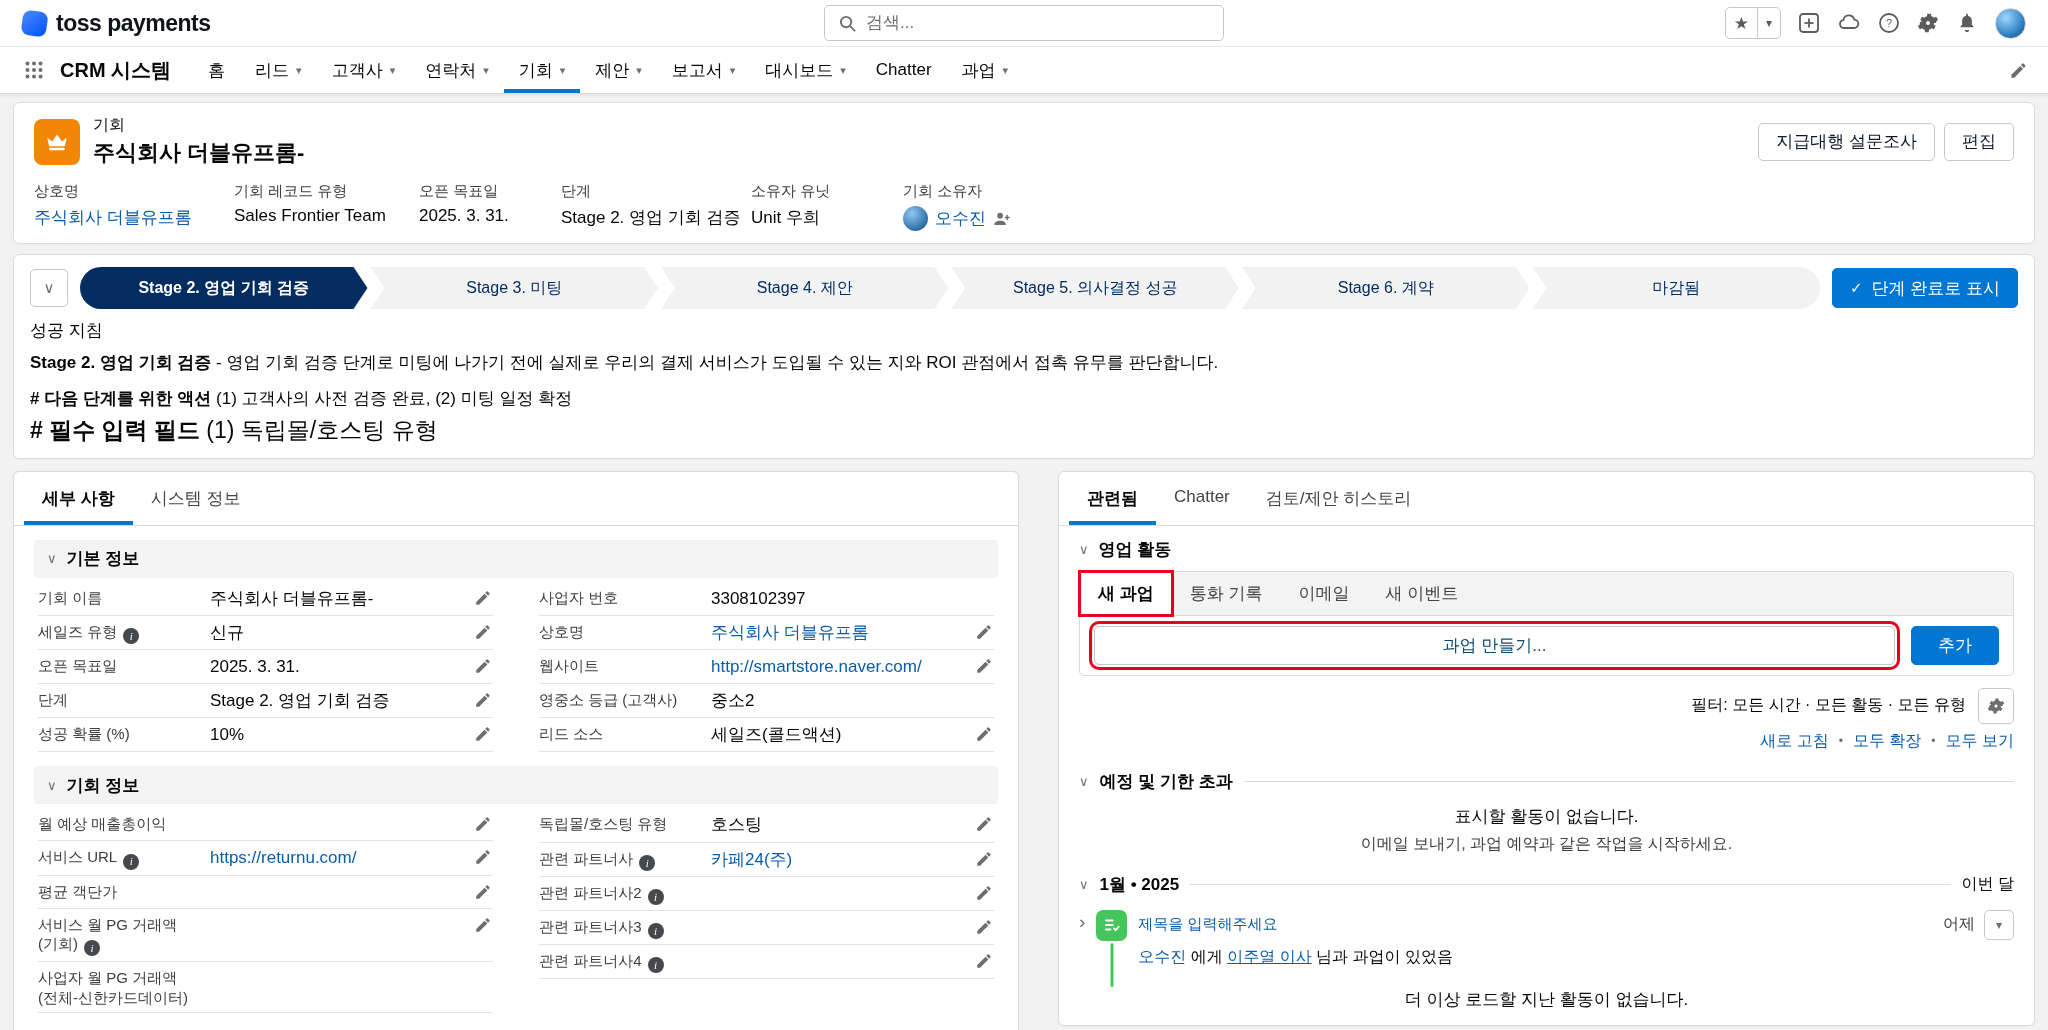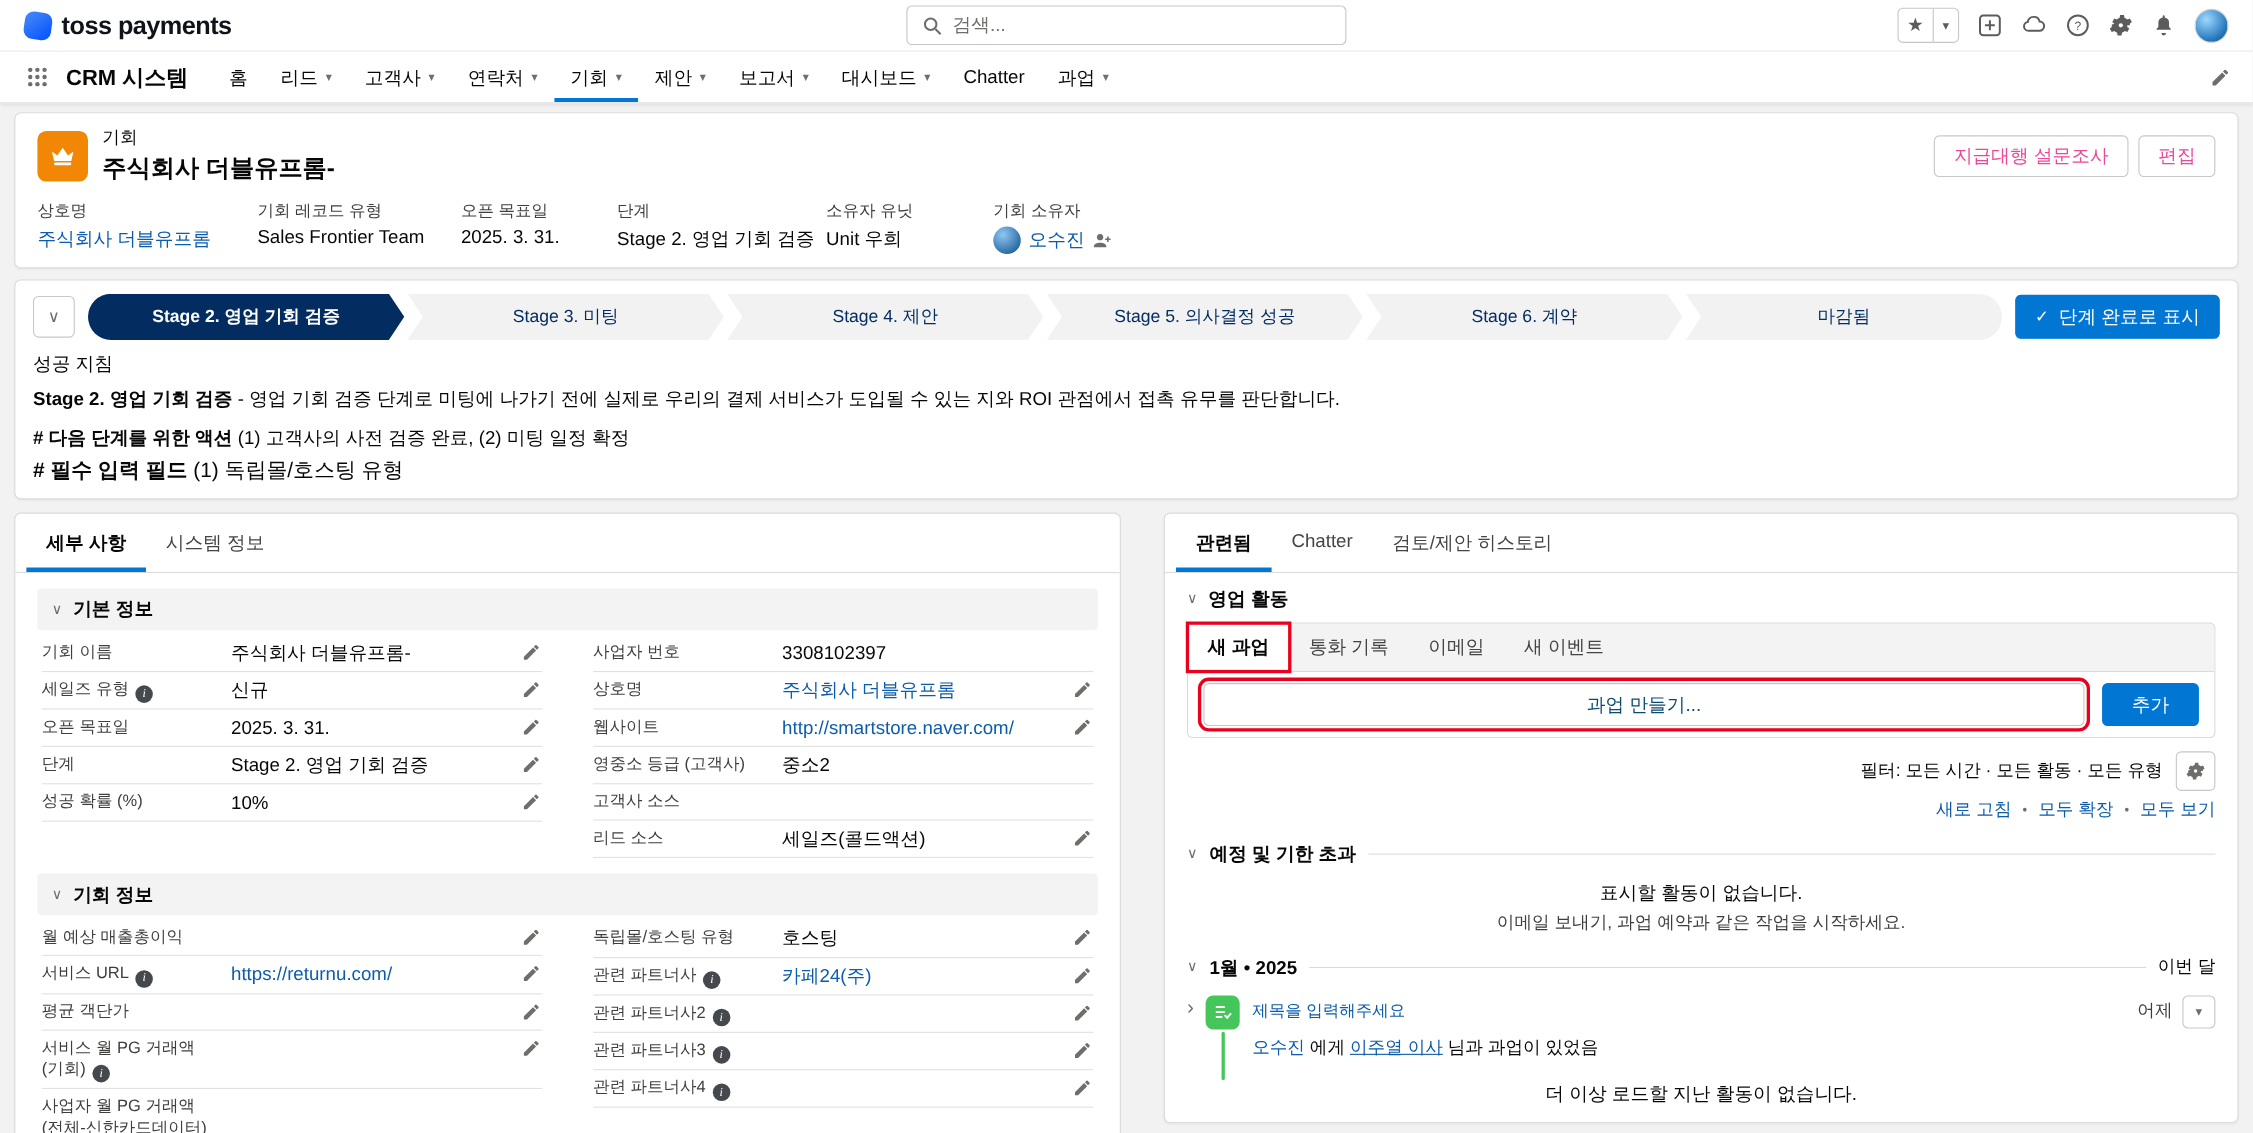--- a/index.html
+++ b/index.html
@@ -39,21 +39,21 @@
   .card { background:#fff; border:1px solid #dddbda; border-radius:6px; box-shadow:0 1px 2px rgba(0,0,0,.04); }
 
   
   .rec-card { padding:12px 20px 12px; }
   .rec-top { display:flex; align-items:center; }
   .rec-icon { width:46px; height:46px; border-radius:8px; background:#f28705; display:flex; align-items:center; justify-content:center; flex:none; }
   .rec-head-text { margin-left:13px; }
   .rec-entity { font-size:16px; color:#080707; }
   .rec-title { font-size:22px; font-weight:bold; margin-top:2px; }
   .rec-actions { margin-left:auto; display:flex; }
-  .btn { height:38px; padding:0 17px; border:1px solid #c9c7c5; border-radius:5px; background:#fff; color:#ec4899; font-size:17px;
+  .btn { height:38px; padding:0 17px; border:1px solid #c9c7c5; border-radius:5px; background:#fff; color:#0f172a; font-size:17px;
     display:inline-flex; align-items:center; justify-content:center; cursor:pointer; font-family:inherit; white-space:nowrap; }
   .btn + .btn { margin-left:9px; }
   .btn-brand { background:#0176d3; border-color:#0176d3; color:#fff; }
   .rec-highlights { display:flex; margin-top:14px; }
   .hl-field { padding-right:16px; }
   .rec-highlights .hl-field:nth-child(1){ width:200px; } .rec-highlights .hl-field:nth-child(2){ width:185px; }
   .rec-highlights .hl-field:nth-child(3){ width:142px; } .rec-highlights .hl-field:nth-child(4){ width:190px; }
   .rec-highlights .hl-field:nth-child(5){ width:152px; }
   .hl-label { font-size:15px; color:#3e3e3c; white-space:nowrap; }
   .hl-value { font-size:17px; margin-top:5px; display:flex; align-items:center; gap:7px; white-space:nowrap; }
@@ -70,21 +70,21 @@
     clip-path:polygon(0 0, calc(100% - 14px) 0, 100% 50%, calc(100% - 14px) 100%, 0 100%, 14px 50%); }
   .stage:first-child { border-radius:21px 0 0 21px; clip-path:polygon(0 0, calc(100% - 14px) 0, 100% 50%, calc(100% - 14px) 100%, 0 100%); }
   .stage:last-child { border-radius:0 21px 21px 0; clip-path:polygon(0 0, 100% 0, 100% 100%, 0 100%, 14px 50%); }
   .stage.current { background:#032d60; color:#fff; font-weight:bold; }
   .path-complete { height:40px; flex:none; }
   .path-complete .chk { margin-right:9px; font-size:15px; }
   .guide { margin-top:10px; }
   .guide-title { font-size:17px; }
   .guide-p { margin-top:10px; font-size:17px; line-height:1.35; }
   .guide-line2 { margin-top:12px; font-size:17px; }
-  .guide-line3 { margin-top:5px; font-size:19px; }
+  .guide-line3 { margin-top:5px; font-size:23px; }
   b { font-weight:bold; }
 
   
   .main { display:flex; gap:39px; margin-top:12px; align-items:flex-start; }
   .left-card { width:1006px; flex:none; min-height:640px; }
   .right-col { flex:1; min-width:0; }
 
   .tabs { display:flex; border-bottom:1px solid #dddbda; padding:0 10px; }
   .tab { padding:15px 18px; font-size:17px; color:#444; cursor:pointer; white-space:nowrap; }
   .tab.active { font-weight:bold; color:#080707; box-shadow:inset 0 -4px 0 #0176d3; }
@@ -429,24 +429,20 @@
                   <svg width="18" height="18" viewBox="0 0 20 20" fill="#706e6b">
                     <path d="M2.5 14.37V17.5h3.13l9.22-9.22-3.12-3.13L2.5 14.37zm14.7-8.48c.33-.33.33-.85 0-1.18l-1.95-1.95a.83.83 0 0 0-1.18 0l-1.53 1.53 3.13 3.13 1.53-1.53z"></path>
                   </svg>
                 </button>
               </div>
               <div class="f-row">
                 <div class="f-label"><span>영중소 등급 (고객사)</span></div>
                 <div class="f-val">중소2</div>
               </div>
               <div class="f-row">
-                <div class="f-label"><span>고객사 소스</span></div>
-                <div class="f-val"></div>
-              </div>
-              <div class="f-row">
                 <div class="f-label"><span>리드 소스</span></div>
                 <div class="f-val">세일즈(콜드액션)</div>
                 <button class="f-edit">
                   <svg width="18" height="18" viewBox="0 0 20 20" fill="#706e6b">
                     <path d="M2.5 14.37V17.5h3.13l9.22-9.22-3.12-3.13L2.5 14.37zm14.7-8.48c.33-.33.33-.85 0-1.18l-1.95-1.95a.83.83 0 0 0-1.18 0l-1.53 1.53 3.13 3.13 1.53-1.53z"></path>
                   </svg>
                 </button>
               </div>
             </div>
           </div>

